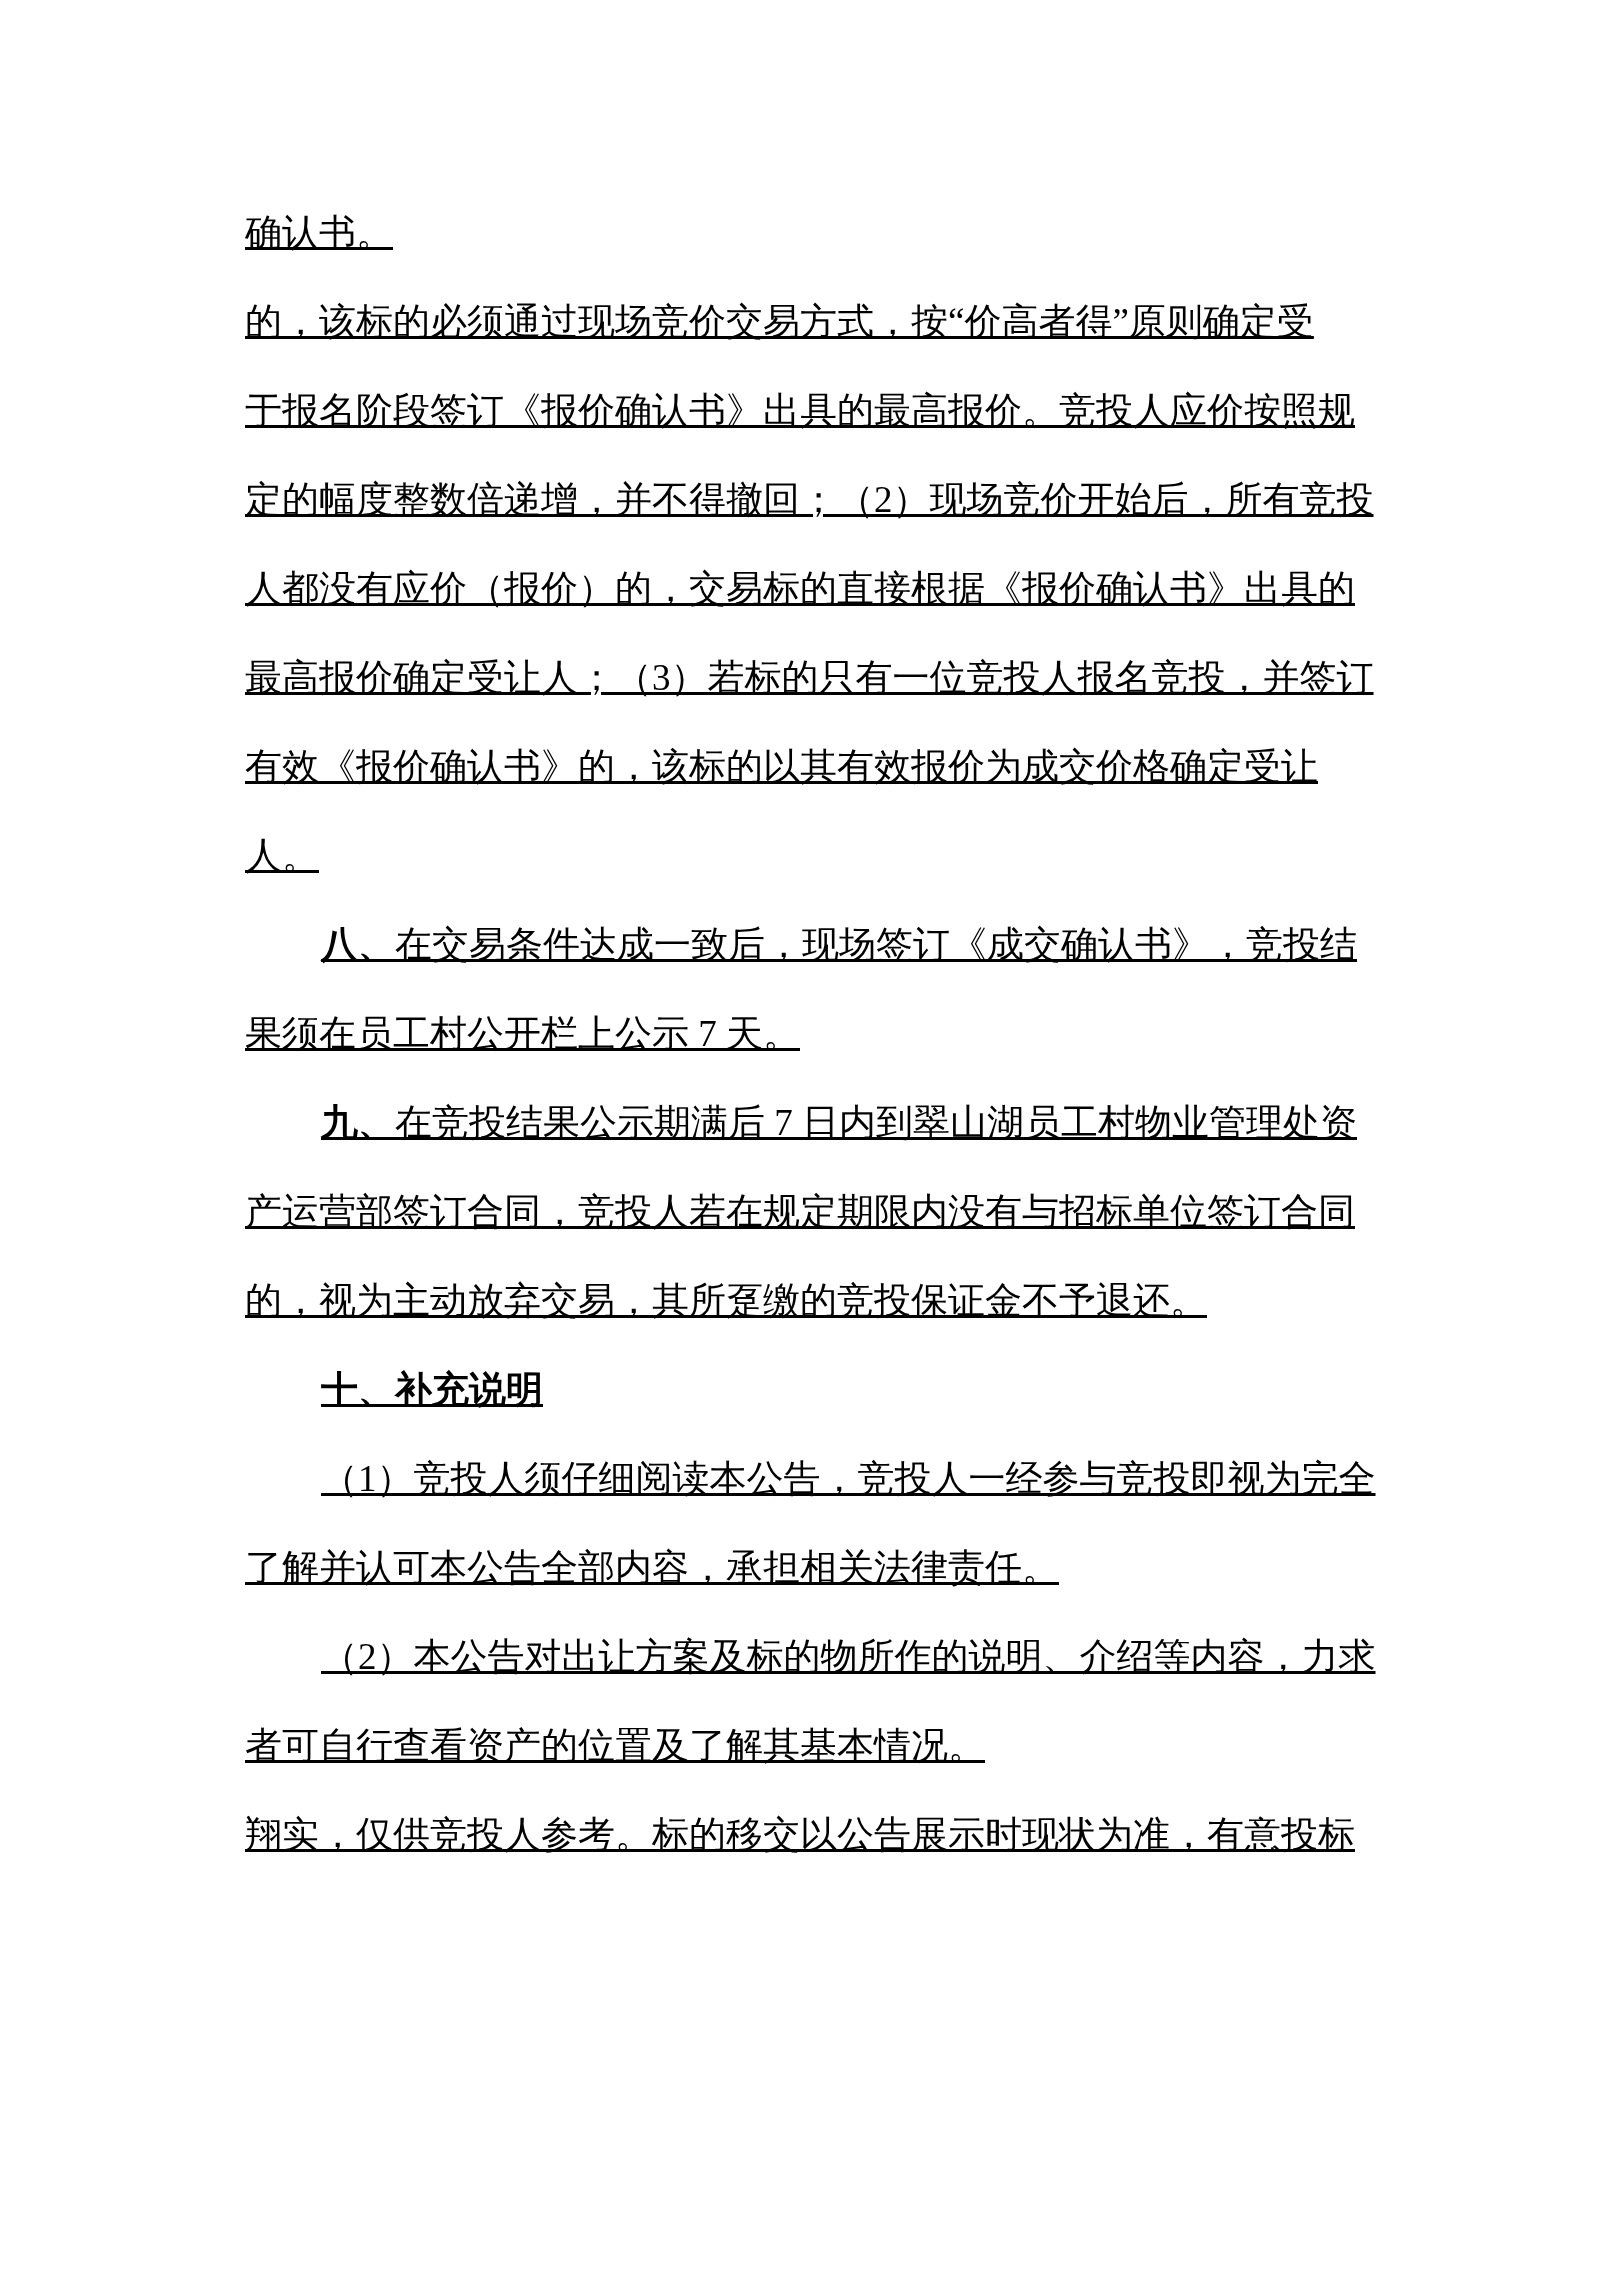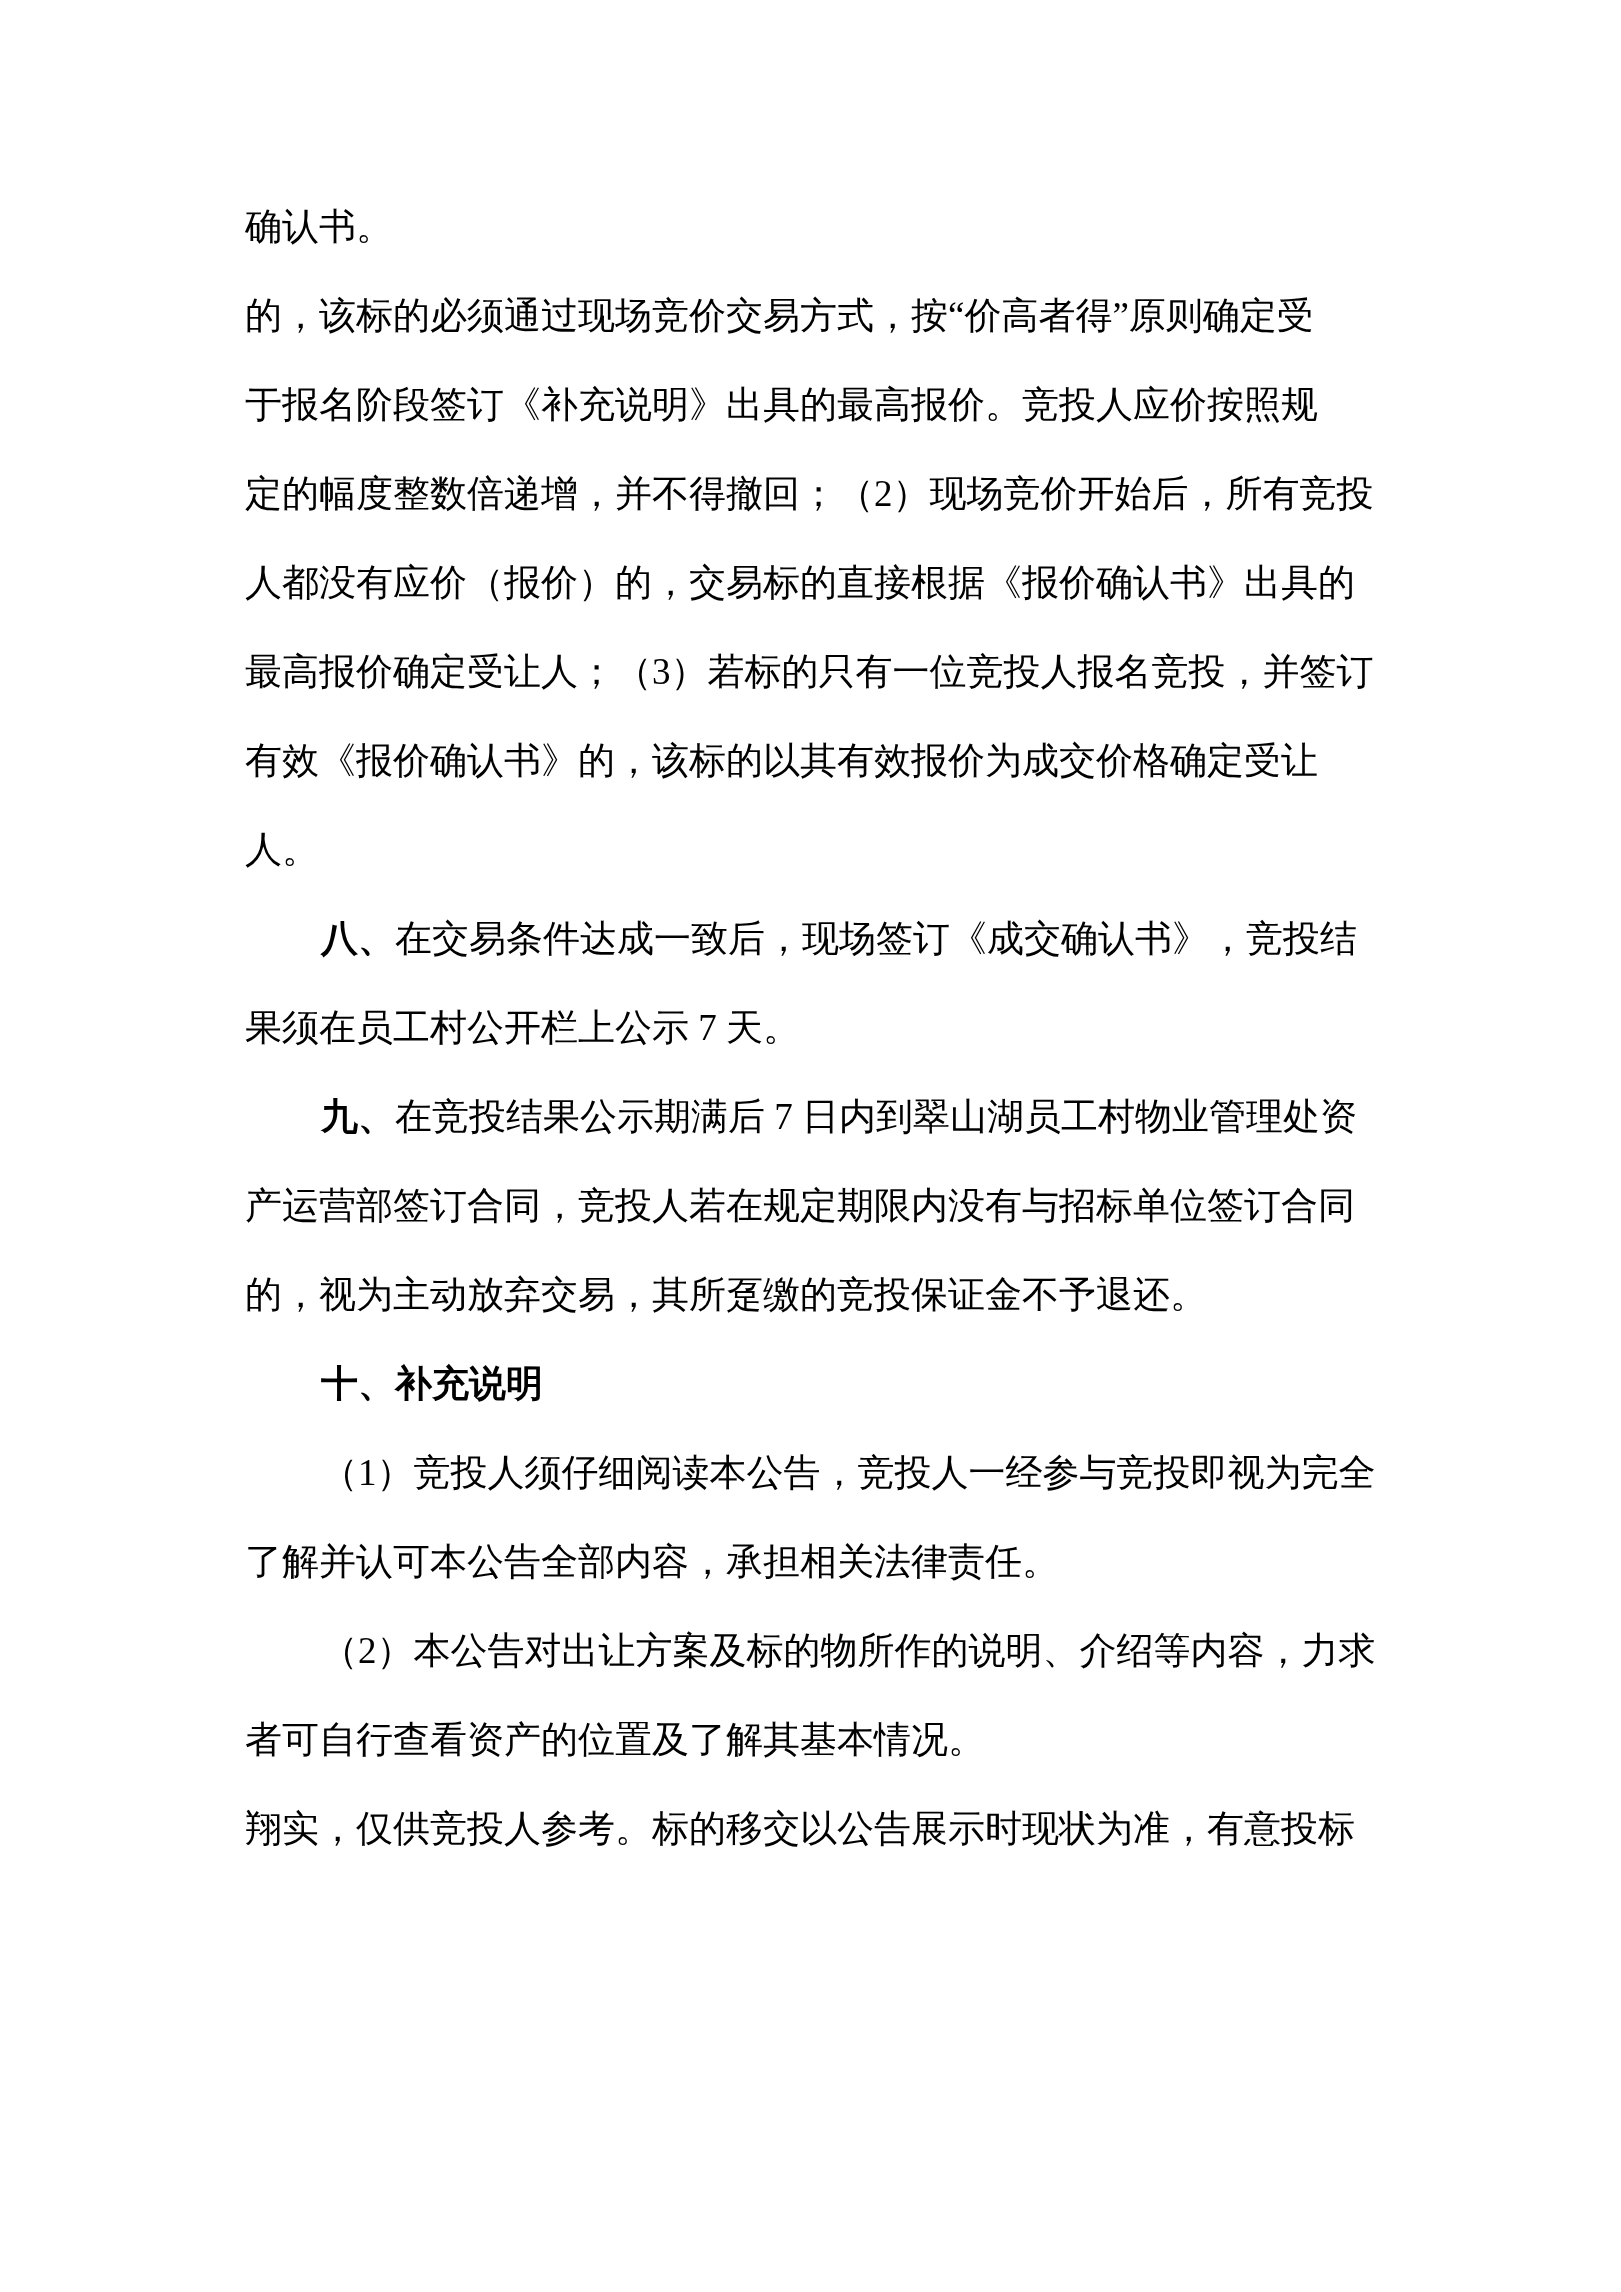--- a/index.html
+++ b/index.html
@@ -12,22 +12,23 @@
     width: 1621px;
     height: 2293px;
     background: #ffffff;
     overflow: hidden;
     font-family: "Liberation Serif", "DejaVu Serif", serif;
     color: #000000;
   }
   .content {
     position: absolute;
     left: 245px;
-    top: 182px;
+    top: 188px;
     width: 1117px;
+    text-decoration: underline;
   }
   .line {
     font-size: 37px;
     line-height: 89px;
     height: 89px;
     white-space: nowrap;
     letter-spacing: 0px;
     text-align: left;
   }
   .line.indent {
@@ -36,21 +37,21 @@
   .run { font-weight: normal; }
   .run.bold { font-weight: bold; }
 </style>
 </head>
 <body>
 
 <div class="page">
   <div class="content" id="doc-content">
       <div class="line"><span class="run">确认书。</span></div>
       <div class="line"><span class="run">的，该标的必须通过现场竞价交易方式，按“价高者得”原则确定受</span></div>
-      <div class="line"><span class="run">于报名阶段签订《补充说明》出具的最高报价。竞投人应价按照规</span></div>
+      <div class="line"><span class="run">于报名阶段签订《报价确认书》出具的最高报价。竞投人应价按照规</span></div>
       <div class="line"><span class="run">定的幅度整数倍递增，并不得撤回；（2）现场竞价开始后，所有竞投</span></div>
       <div class="line"><span class="run">人都没有应价（报价）的，交易标的直接根据《报价确认书》出具的</span></div>
       <div class="line"><span class="run">最高报价确定受让人；（3）若标的只有一位竞投人报名竞投，并签订</span></div>
       <div class="line"><span class="run">有效《报价确认书》的，该标的以其有效报价为成交价格确定受让</span></div>
       <div class="line"><span class="run">人。</span></div>
       <div class="line indent"><span class="run bold">八、</span><span class="run">在交易条件达成一致后，现场签订《成交确认书》，竞投结</span></div>
       <div class="line"><span class="run">果须在员工村公开栏上公示 7 天。</span></div>
       <div class="line indent"><span class="run bold">九、</span><span class="run">在竞投结果公示期满后 7 日内到翠山湖员工村物业管理处资</span></div>
       <div class="line"><span class="run">产运营部签订合同，竞投人若在规定期限内没有与招标单位签订合同</span></div>
       <div class="line"><span class="run">的，视为主动放弃交易，其所趸缴的竞投保证金不予退还。</span></div>

